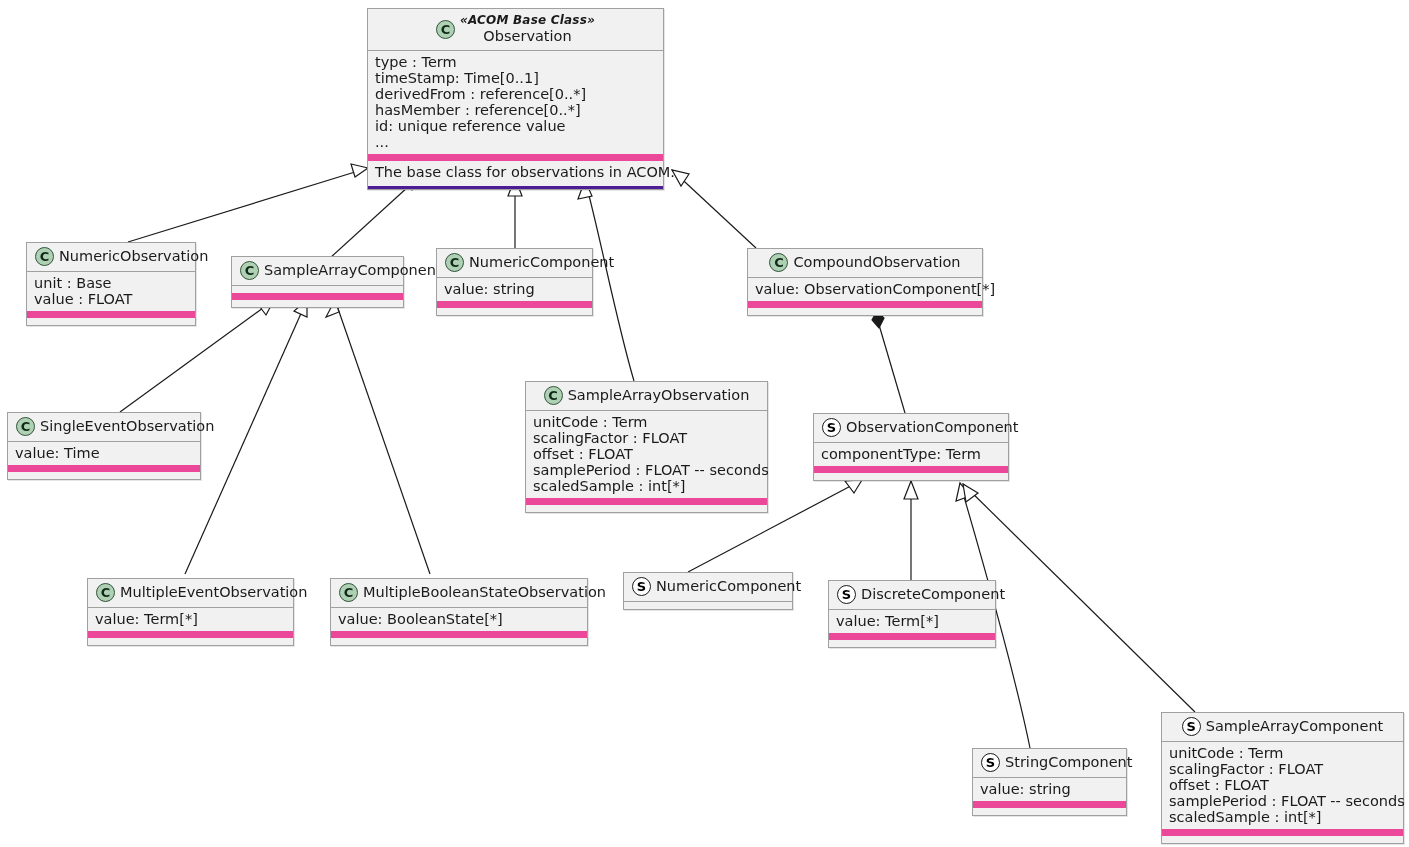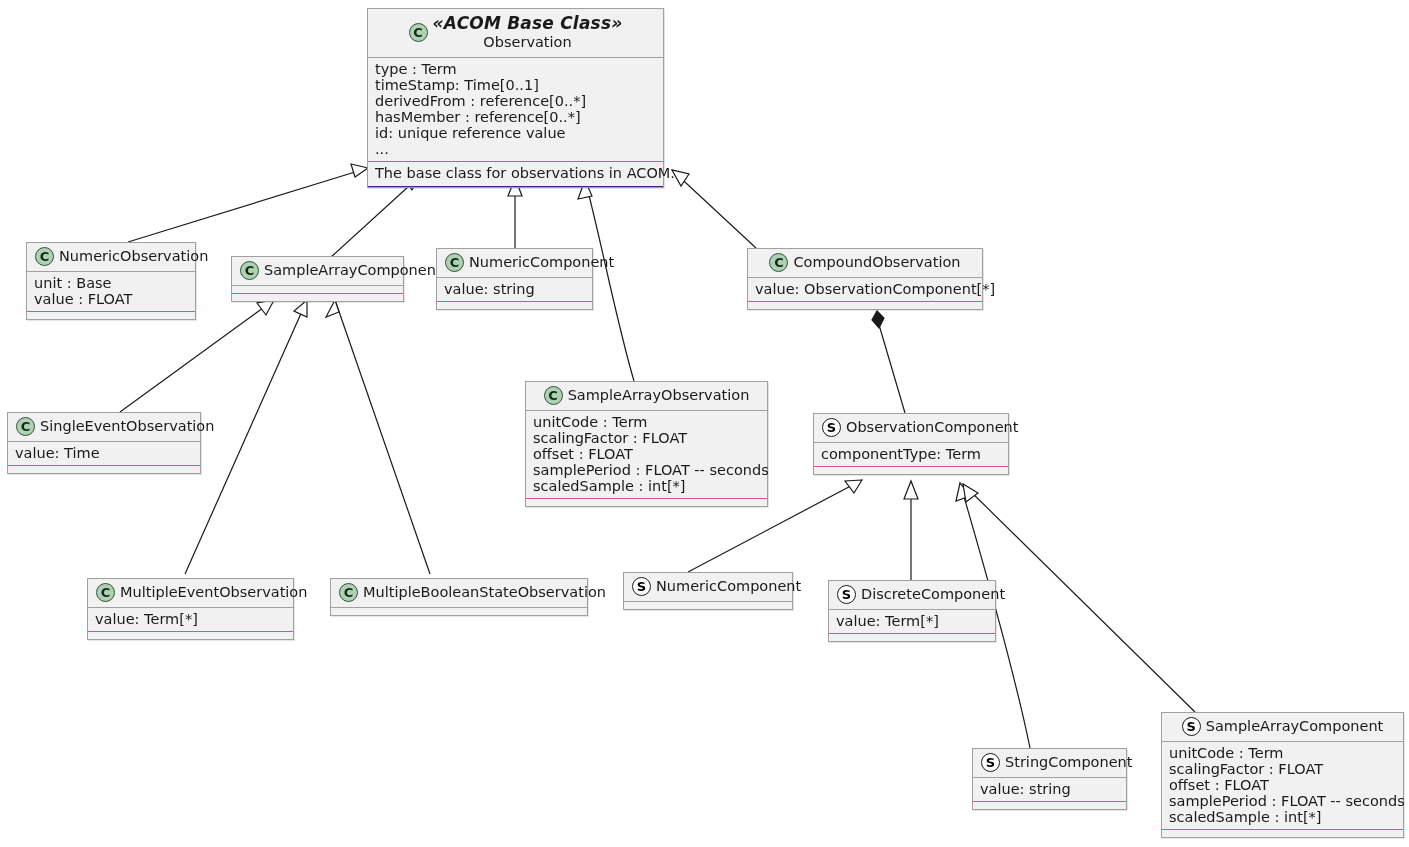--- a/index.html
+++ b/index.html
@@ -34,21 +34,21 @@
     padding: 4px 8px 5px 8px;
     text-align: center;
     white-space: nowrap;
     border-bottom: 1px solid #A0A0A0;
   }
   .hdr.left { text-align: left; }
   .stereo {
     display: block;
     font-style: italic;
     font-weight: bold;
-    font-size: 17px;
+    font-size: 12px;
     letter-spacing: 0.2px;
   }
   .cname { display: inline; vertical-align: middle; }
   .hdr-inner { display: inline-flex; align-items: center; gap: 5px; justify-content: center; }
 
   .icon-c, .icon-s {
     display: inline-block;
     width: 19px; height: 19px;
     border-radius: 50%;
     line-height: 17px;
@@ -64,28 +64,28 @@
     color: #11281a;
   }
   .icon-s {
     background: #FFFFFF;
     border: 1.5px solid #1a1a1a;
     color: #000000;
   }
 
   .attrs {
     padding: 3px 7px 4px 7px;
-    border-bottom: 1px solid #ec4899;
+    border-bottom: 7px solid #ec4899;
     white-space: nowrap;
   }
   .attrs.empty { padding: 0; height: 7px; }
   .attrs div { height: 16px; }
   .note-row {
     padding: 3px 7px 4px 7px;
-    border-bottom: 1px solid #4c1d95;
+    border-bottom: 3px solid #4c1d95;
     white-space: nowrap;
   }
   .foot { height: 7px; background: #F1F1F1; }
 </style>
 </head>
 <body>
 
 <div id="canvas">
 
   <svg class="edges" viewBox="0 0 1409 847">
@@ -247,20 +247,23 @@
     <div class="foot"></div>
   </div>
 
   <div class="uml-class" style="left:330px; top:578px; width:258px;">
     <div class="hdr left">
       <span class="hdr-inner">
         <span class="icon-c">C</span>
         <span class="cname">MultipleBooleanStateObservation</span>
       </span>
     </div>
+    <div class="attrs">
+      <div>value: BooleanState[*]</div>
+    </div>
     <div class="foot"></div>
   </div>
 
   <div class="uml-class" style="left:813px; top:413px; width:196px;">
     <div class="hdr left">
       <span class="hdr-inner">
         <span class="icon-s">S</span>
         <span class="cname">ObservationComponent</span>
       </span>
     </div>

